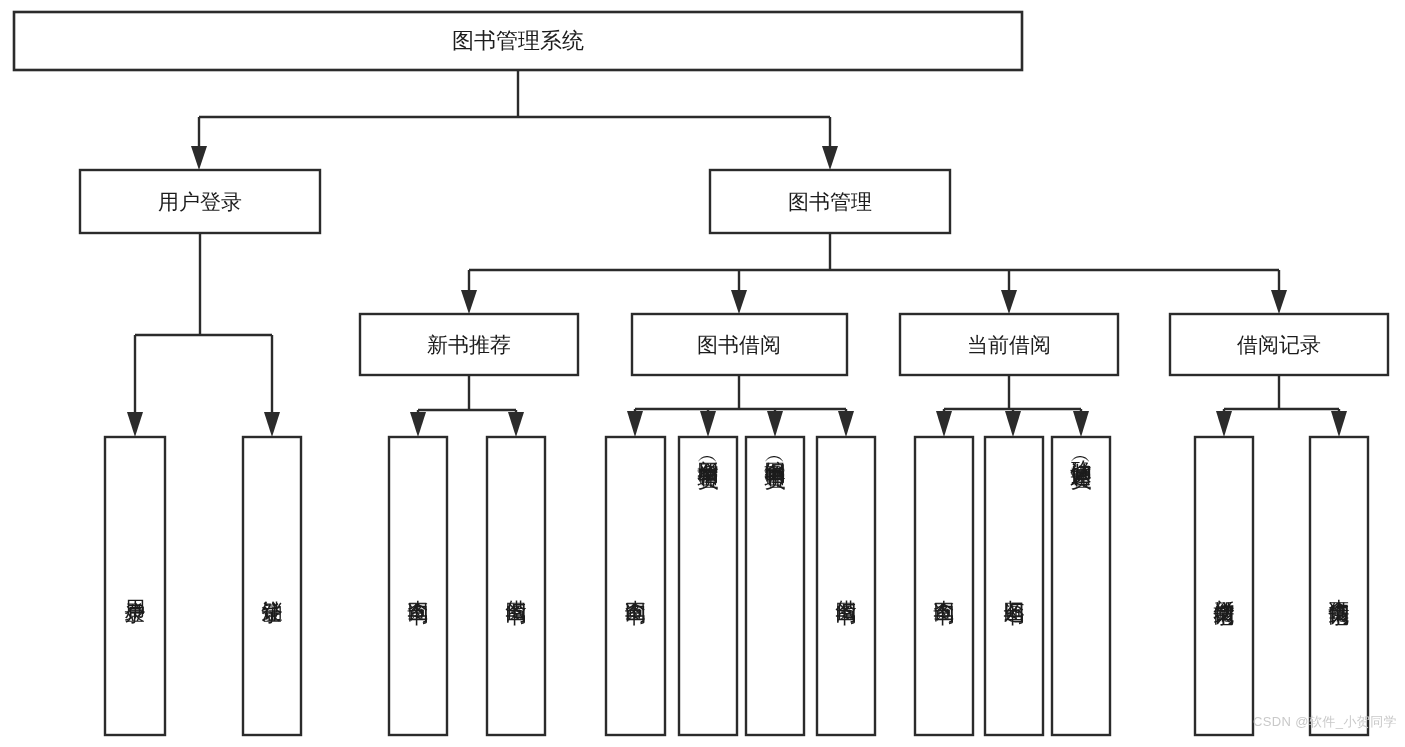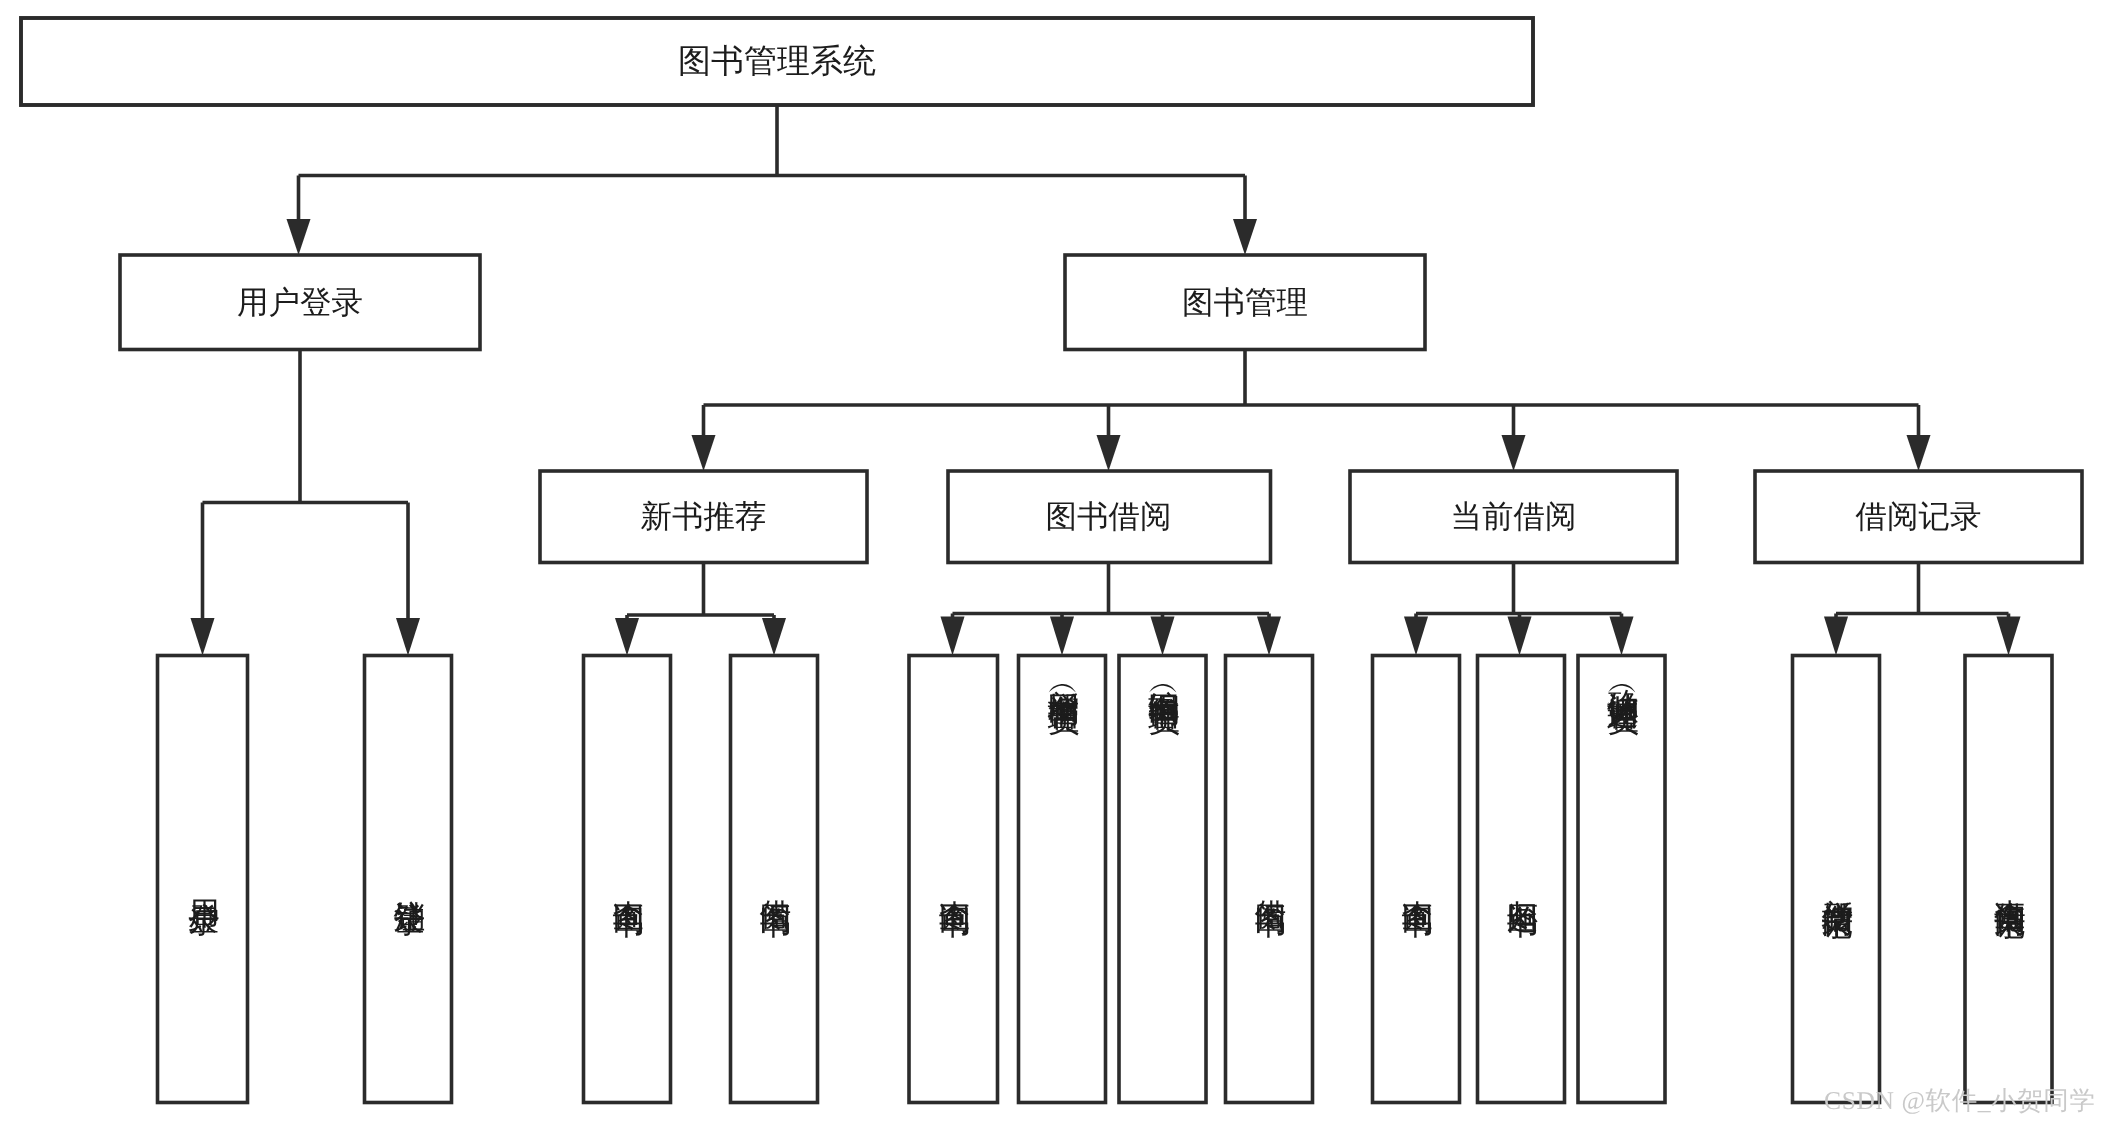--- a/index.html
+++ b/index.html
@@ -69,23 +69,23 @@
     font-family: "Liberation Sans", "DejaVu Sans", sans-serif;
     font-size: 21px;
     line-height: 1.14;
     letter-spacing: 1.5px;
     color: #1c1c1c;
     white-space: nowrap;
   }
   .watermark {
     position: absolute;
     right: 8px;
-    bottom: 2px;
-    font-family: Liberation Serif, serif;
-    font-size: 17px;
+    bottom: 16px;
+    font-family: Liberation Sans, sans-serif;
+    font-size: 13px;
     color: #c9c9c9;
     letter-spacing: 0.4px;
     user-select: none;
   }
 </style>
 </head>
 <body>
 
 <div id="diagram-root">
 

